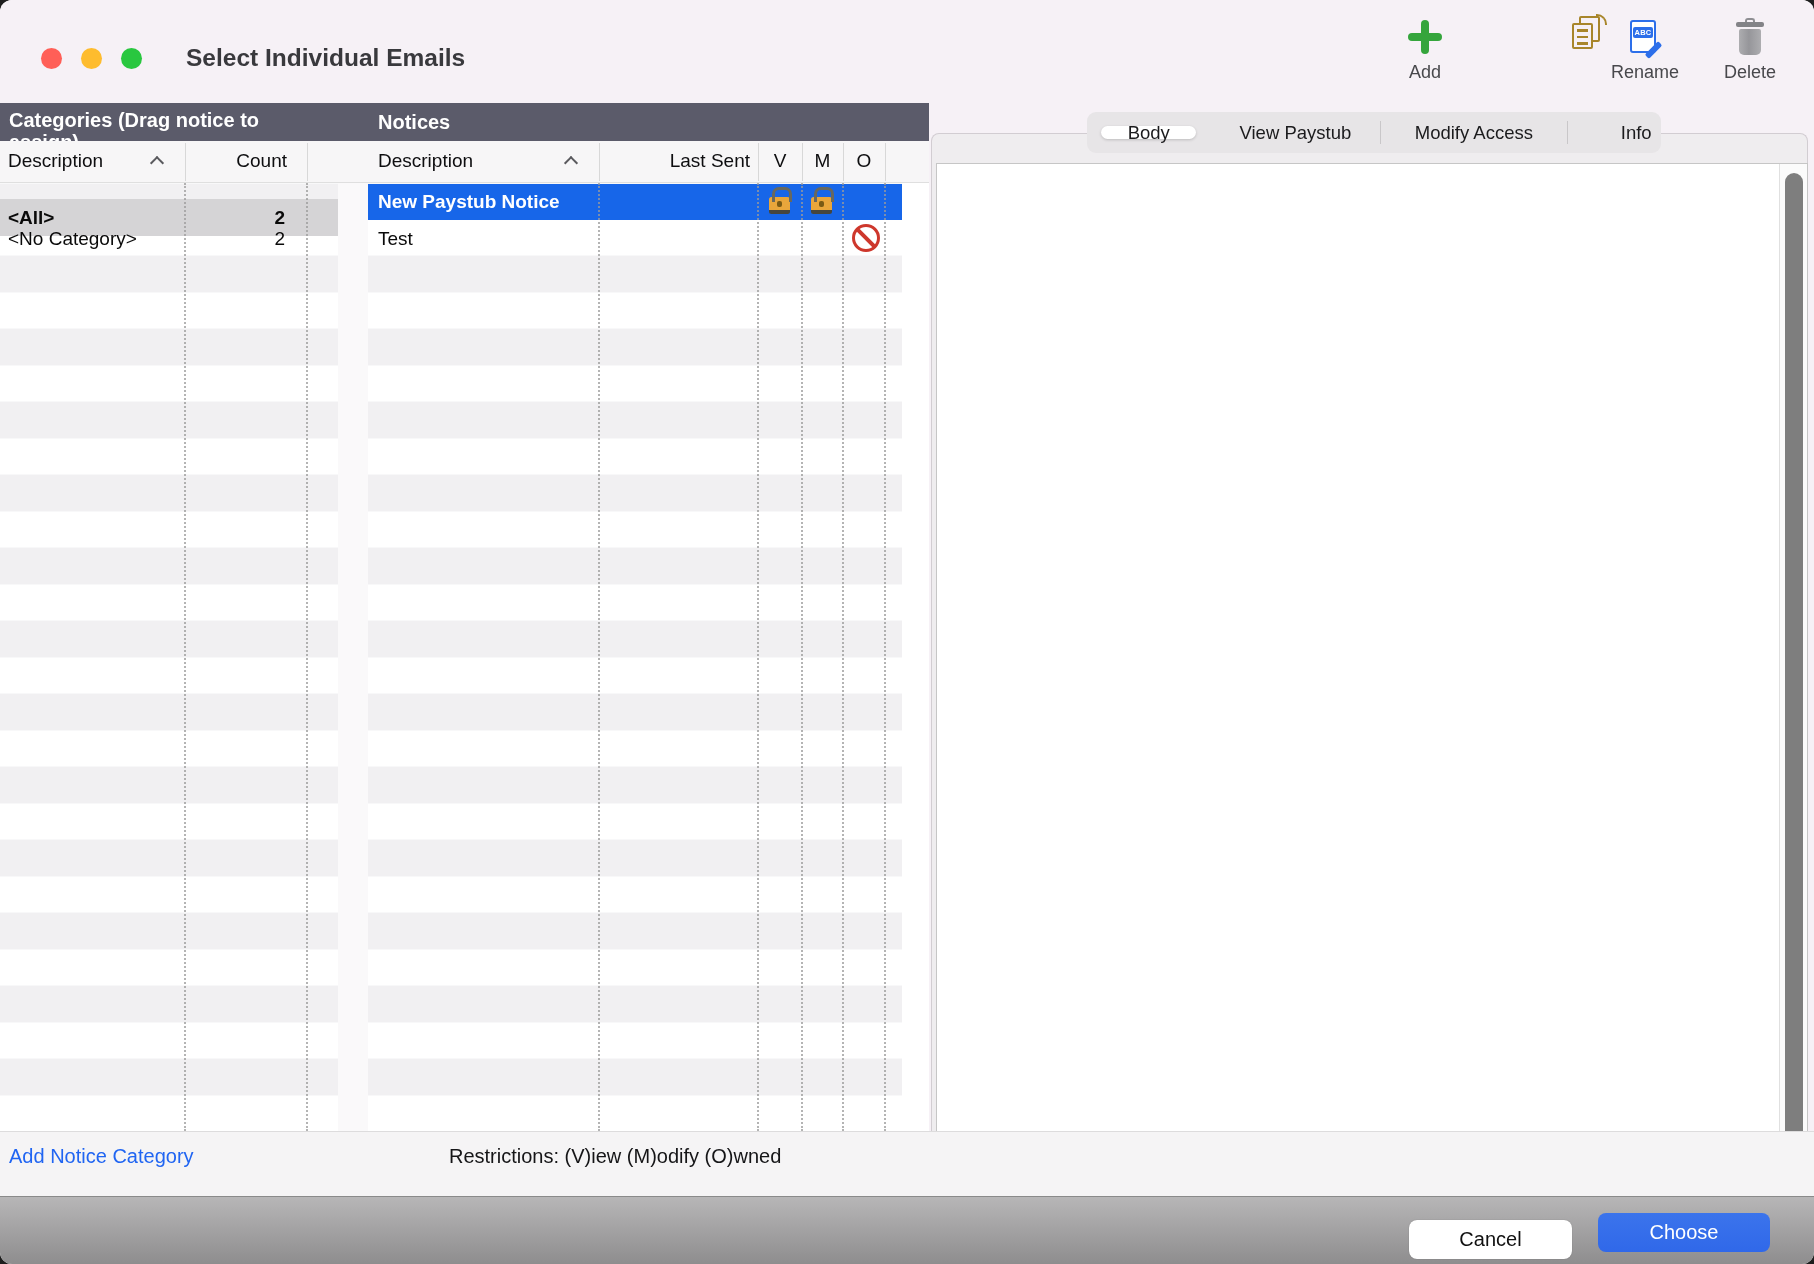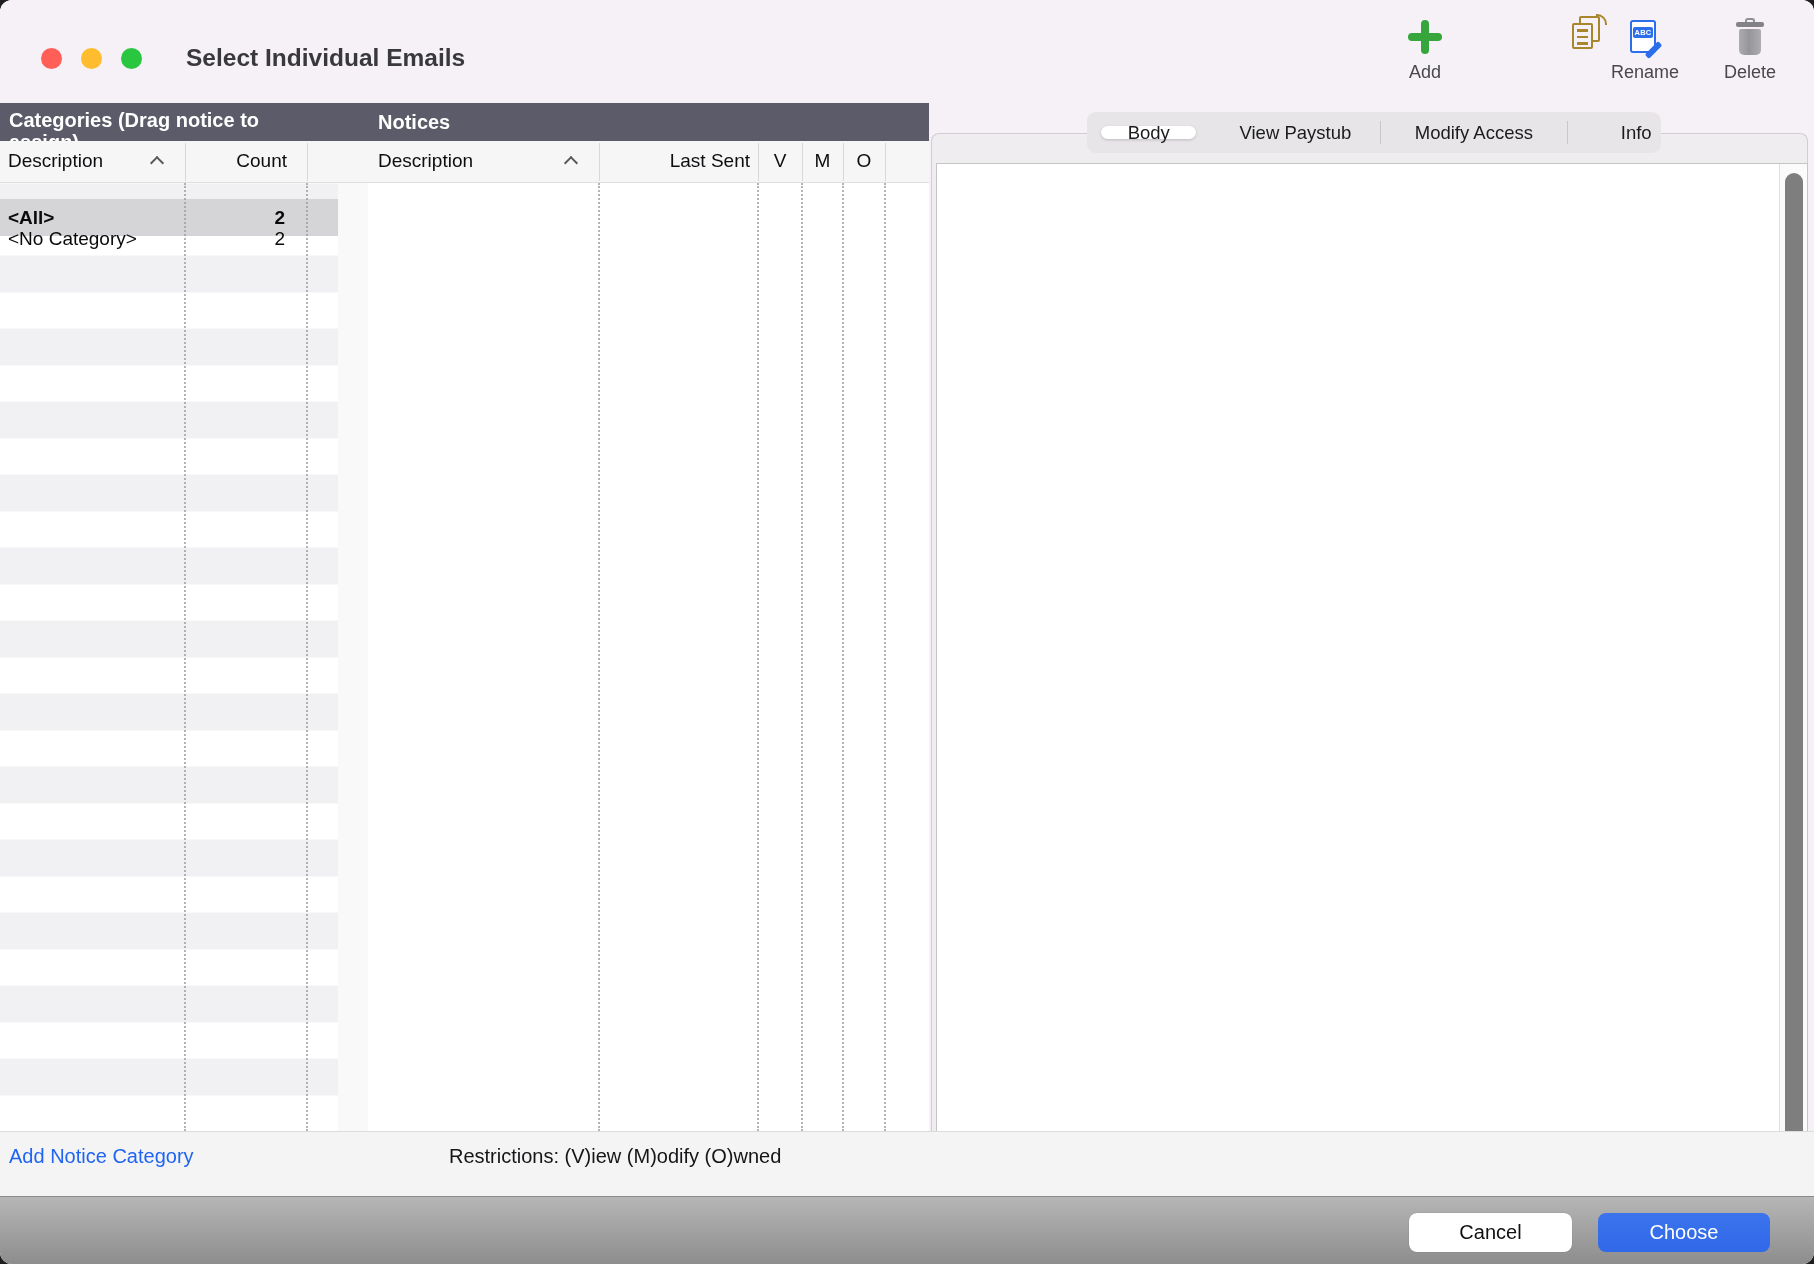--- a/index.html
+++ b/index.html
@@ -101,21 +101,21 @@
   .tab.sep::before{content:'';position:absolute;left:0;top:9px;bottom:9px;width:1px;background:#C9C7C9;}
 
   
   .footband{left:0;top:1131px;width:1814px;height:65px;background:#F5F4F5;border-top:1px solid #DDDcdd;}
   .addcat{position:absolute;left:9px;top:13px;font-size:20px;color:#2065F2;cursor:pointer;}
   .restrictions{position:absolute;left:449px;top:13px;font-size:20px;color:#151517;}
 
   
   .bottombar{left:0;top:1196px;width:1814px;height:68px;background:linear-gradient(180deg,#B7B6B7,#8E8D8E);border-top:1px solid #8A8A8A;}
   .btn{position:absolute;top:16px;height:39px;border-radius:8px;font-size:20px;display:flex;align-items:center;justify-content:center;cursor:pointer;}
-  .btn.cancel{left:1409px;width:163px;background:#ffffff;color:#111;box-shadow:0 0 1px rgba(0,0,0,.35);}
+  .btn.cancel{left:1409px;width:163px;background:#ffffff;color:#111;box-shadow:0 0 1px rgba(0,0,0,.35);margin-top:7px;}
   .btn.choose{left:1598px;width:172px;background:linear-gradient(180deg,#447eF2 0%,#3B74EC 0%,#3068E9 100%);color:#fff;}
 </style>
 </head>
 <body>
 
 <div class="window">
 
   <div class="abs titlebar">
     <div class="abs tl red"></div>
     <div class="abs tl yellow"></div>
@@ -198,20 +198,31 @@
     </div>
     <div class="row cat-row2">
       <span class="desc">&lt;No Category&gt;</span>
       <span class="cnt">2</span>
     </div>
   </div>
 
   <div class="abs gapstrip"></div>
   <div class="abs rightwhite"></div>
 
+  <div class="abs tbody notbody">
+    <div class="row not-sel">
+      <span class="not-desc">New Paystub Notice</span>
+      <span class="lock v"></span>
+      <span class="lock m"></span>
+    </div>
+    <div class="row not-row2">
+      <span class="not-desc">Test</span>
+      <span class="prohibited"></span>
+    </div>
+  </div>
 
   <div class="dot" style="left:184px;"></div>
   <div class="dot" style="left:306px;"></div>
   <div class="dot" style="left:598px;"></div>
   <div class="dot" style="left:757px;"></div>
   <div class="dot" style="left:801px;"></div>
   <div class="dot" style="left:842px;"></div>
   <div class="dot" style="left:884px;"></div>
 
   <div class="abs panel">

